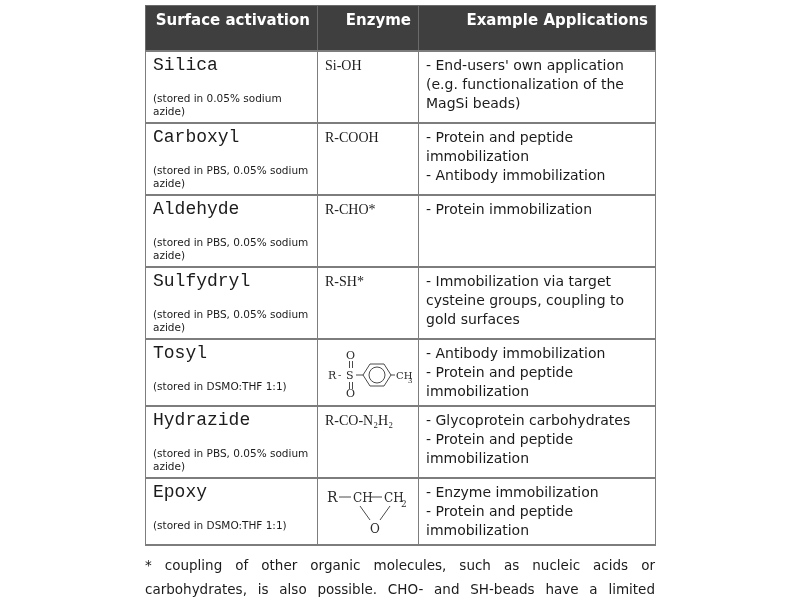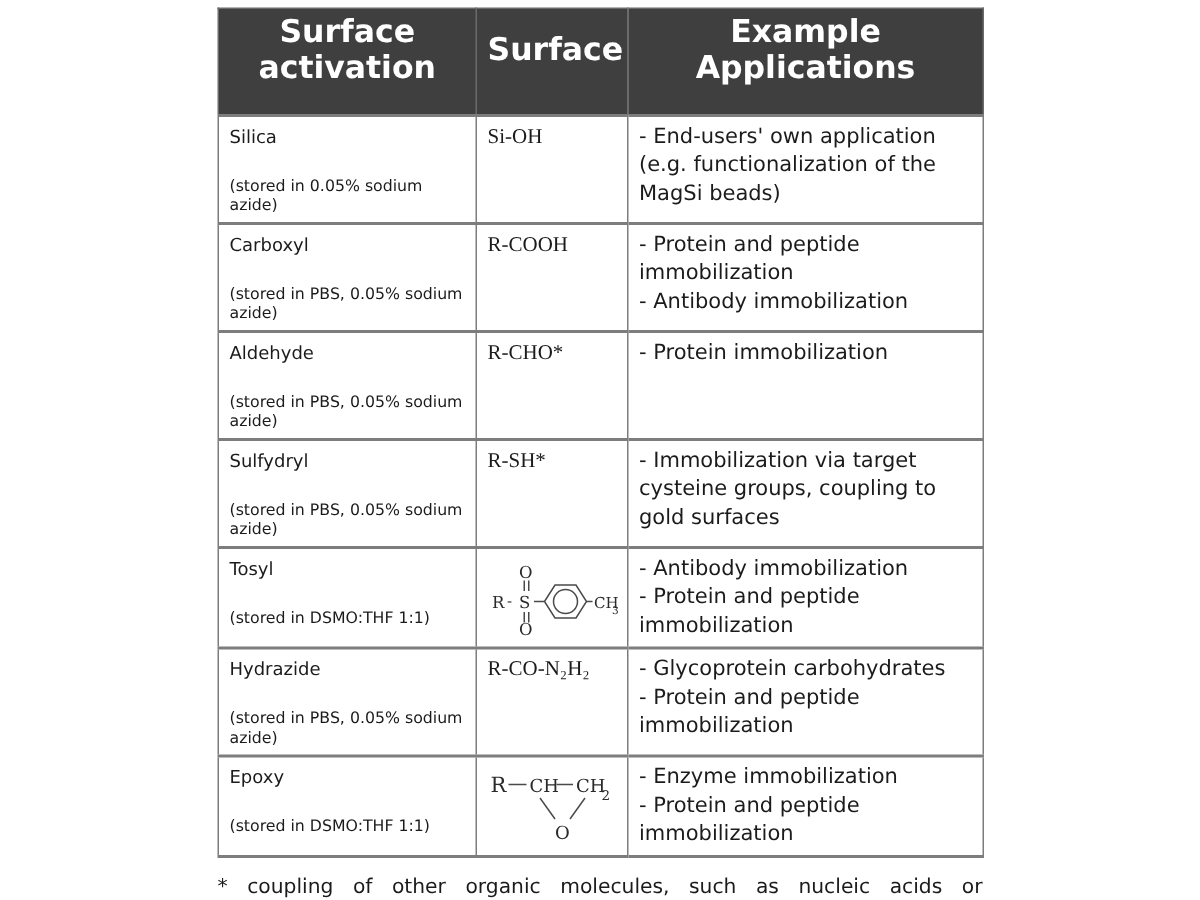--- a/index.html
+++ b/index.html
@@ -14,39 +14,39 @@
     font-family:"DejaVu Sans","Liberation Sans",sans-serif;
     color:var(--text);
   }
   .doc{position:absolute;left:145px;top:5px;width:510px;}
   table.main{border-collapse:collapse;width:510px;table-layout:fixed;}
   col.c1{width:172px}
   col.c2{width:101px}
   col.c3{width:237px}
   th{
     background:var(--header-bg);color:var(--header-text);
-    font-size:21px;font-weight:bold;text-align:center;
+    font-size:15px;font-weight:bold;text-align:right;
     padding:3px 7px 19px 7px;
     border:1px solid #6a6a6a;border-bottom:2px solid var(--border);
     height:22px;vertical-align:middle;
   }
   td{
     border:1px solid var(--border);border-bottom-width:2px;
     vertical-align:top;padding:4px 7px;
     font-size:14px;line-height:19px;background:#ffffff;
   }
   tbody tr:nth-child(1){height:62px}
   tbody tr:nth-child(2){height:63px}
   tbody tr:nth-child(3){height:52px}
   tbody tr:nth-child(4){height:53px}
   tbody tr:nth-child(5){height:57px}
   tbody tr:nth-child(6){height:59px}
   tbody tr:nth-child(7){height:62px}
   tbody tr:nth-child(8){height:58px}
-  .surface-name{font-size:12px;line-height:18px;}
+  .surface-name{font-size:18px;line-height:18px;font-family:Liberation Mono, monospace;}
   .storage{font-size:10.5px;line-height:13px;margin-top:18px;font-weight:500;}
   .formula-text{font-size:14px;font-family:Liberation Serif, serif;}
   .app-line{font-size:14px;line-height:19px;}
   .footnote{
     margin-top:7px;width:510px;
     font-size:13.5px;line-height:24px;text-align:justify;
   }
   svg text{fill:#2a2a2a;font-family:"DejaVu Serif","Liberation Serif",serif;}
   svg line,svg polygon,svg circle{stroke:#4a4a4a;stroke-width:1;fill:none;}
   .struct{display:block;margin-top:2px;}
@@ -57,21 +57,21 @@
 <div class="doc">
   <table class="main">
     <colgroup>
         <col class="c1">
         <col class="c2">
         <col class="c3">
       </colgroup>
     <thead>
       <tr>
         <th>Surface activation</th>
-        <th>Surface</th>
+        <th>Enzyme</th>
         <th>Example Applications</th>
       </tr>
     </thead>
     <tbody>
         <tr>
     <td>
       <div class="surface-name">Silica</div>
       <div class="storage">(stored in 0.05% sodium azide)</div>
     </td>
     <td><span class="formula-text">Si-OH</span></td>

